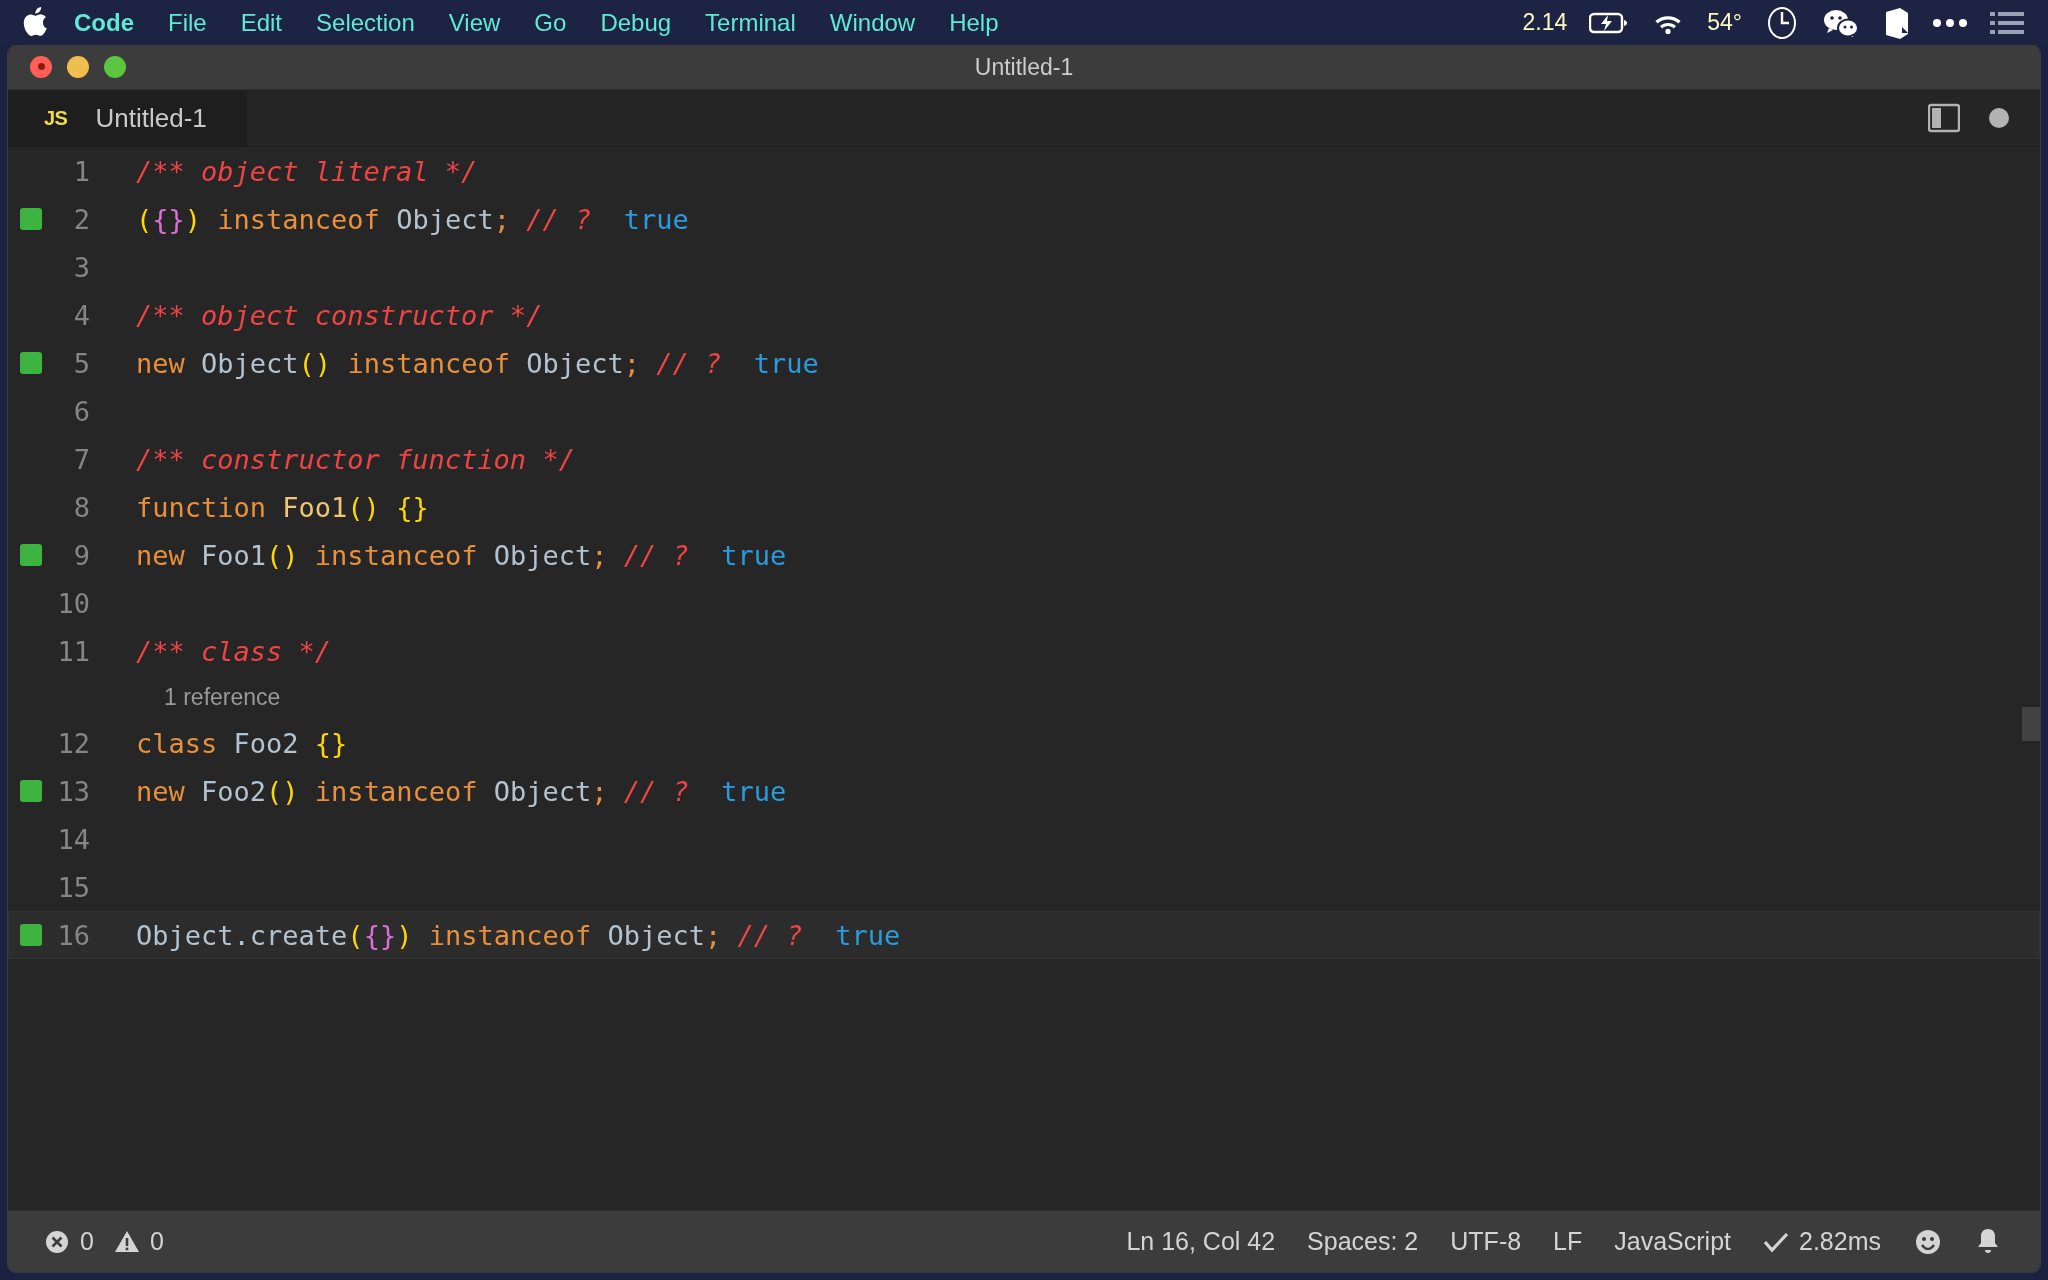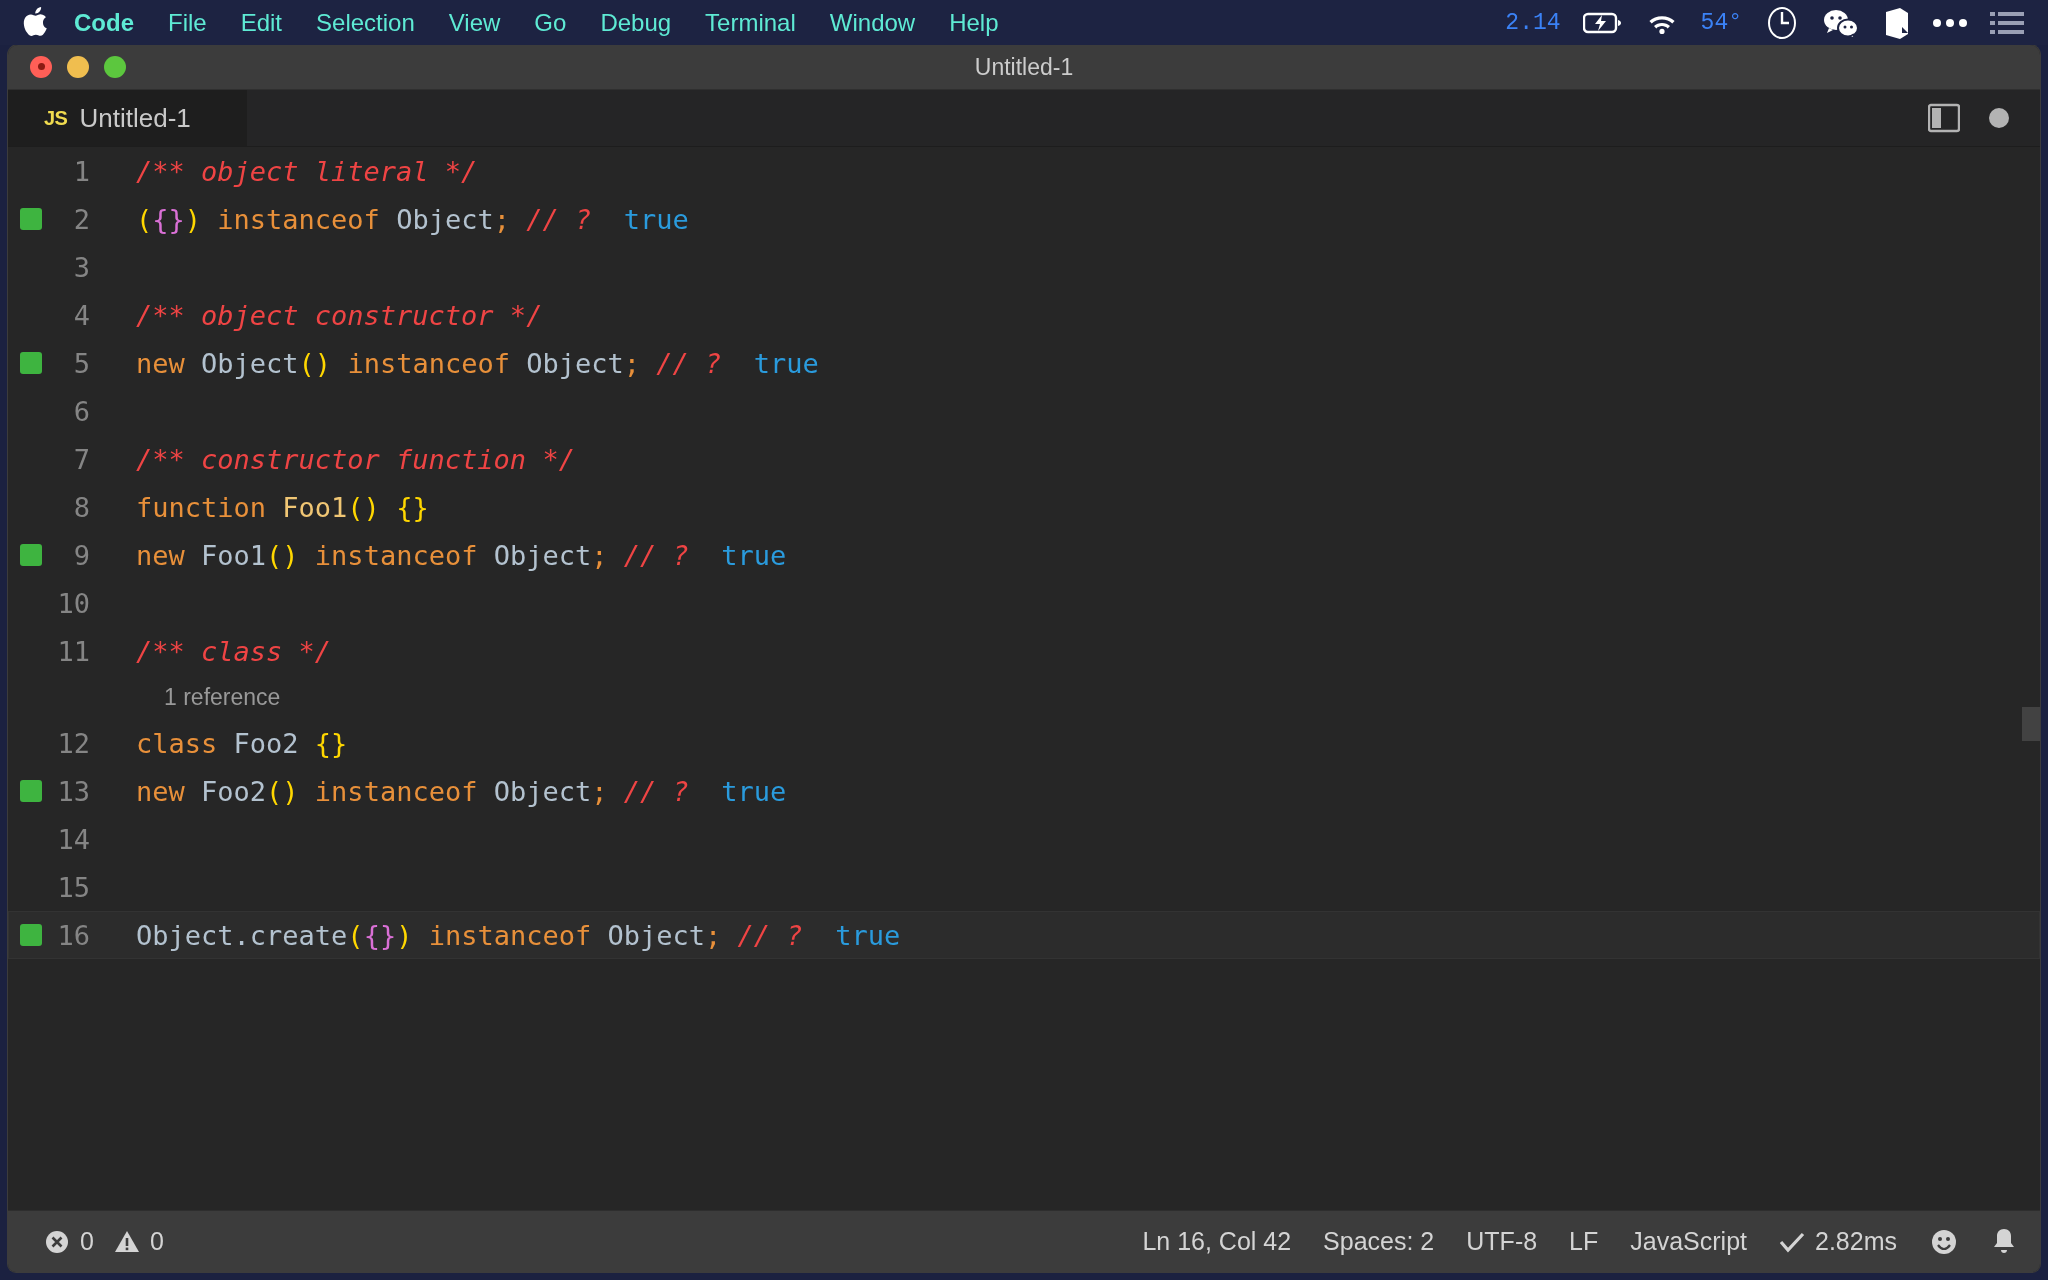--- a/index.html
+++ b/index.html
@@ -23,21 +23,21 @@
   .apple-logo { width: 26px; height: 30px; margin-right: 26px; position: relative; top: -1px; }
   .menu-item {
     font-size: 24px; color: #5eead4; padding: 0 17px; white-space: nowrap;
     line-height: 45px;
   }
   .menu-item.bold { font-weight: bold; padding-left: 0; }
   #menubar-right {
     margin-left: auto; display: flex; align-items: center; height: 100%;
     padding-right: 24px; gap: 22px;
   }
-  .status-text { font-size: 23px; color: #3b82f6; white-space: nowrap; font-family: Liberation Mono, monospace; }
+  .status-text { font-size: 23px; color: #fef9c3; white-space: nowrap; }
   .tray-icon { display: flex; align-items: center; justify-content: center; }
 
   
   #window {
     position: absolute; left: 8px; top: 45px;
     width: 2032px; height: 1227px;
     background: #262626;
     border-radius: 10px 10px 8px 8px;
     overflow: hidden;
     box-shadow: 0 0 0 1px #3c3c3c;
@@ -63,21 +63,21 @@
     font-size: 23px; color: #cccccc; pointer-events: none;
   }
 
   
   #tabrow {
     height: 57px; background: #252526;
     display: flex; align-items: stretch;
     border-bottom: 1px solid #1d1d1d;
   }
   #tab {
-    display: flex; align-items: center; gap: 12px;
+    display: flex; align-items: center; gap: 28px;
     padding: 0 22px 0 36px;
     background: #1e1e1e;
     min-width: 240px;
     border-right: 1px solid #252526;
   }
   .js-badge {
     color: #f0db4f; font-weight: bold; font-size: 20px;
     font-family: "Liberation Sans", sans-serif; letter-spacing: -0.5px;
   }
   #tab-label { color: #c9c9c9; font-size: 26px; white-space: nowrap; }
@@ -143,21 +143,21 @@
   
   #statusbar {
     height: 62px; background: #3c3c3c;
     display: flex; align-items: center;
     color: #d4d4d4; font-size: 25px;
     font-family: "Liberation Sans", sans-serif;
     border-top: 1px solid #2e2e2e;
   }
   #status-left { display: flex; align-items: center; gap: 12px; padding-left: 22px; }
   .sb-item { display: flex; align-items: center; gap: 10px; padding: 0 14px; white-space: nowrap; }
-  #status-right { margin-left: auto; display: flex; align-items: center; padding-right: 9px; gap: 4px; }
+  #status-right { margin-left: auto; display: flex; align-items: center; padding-right: 25px; gap: 4px; }
 </style>
 </head>
 <body>
 
 <div id="menubar">
   <div id="menubar-left">
     <span class="apple-logo">
       <svg width="26" height="30" viewBox="0 0 26 30">
           <path fill="#ffffff" d="M17.6 4.6c1-1.2 1.7-2.9 1.5-4.6-1.5.06-3.2 1-4.3 2.2-.9 1.05-1.7 2.75-1.5 4.37 1.6.12 3.3-.8 4.3-1.97zM19.1 7.3c-2.4-.14-4.4 1.35-5.5 1.35-1.1 0-2.8-1.28-4.7-1.25-2.4.04-4.6 1.4-5.9 3.56-2.5 4.35-.64 10.8 1.8 14.34 1.2 1.73 2.6 3.67 4.5 3.6 1.8-.07 2.5-1.16 4.6-1.16 2.1 0 2.7 1.16 4.6 1.12 1.9-.03 3.1-1.76 4.3-3.5 1.35-2 1.9-3.94 1.93-4.04-.04-.04-3.7-1.43-3.74-5.66-.03-3.54 2.88-5.23 3.02-5.32-1.65-2.43-4.2-2.7-5.1-2.76z"></path>
         </svg>

